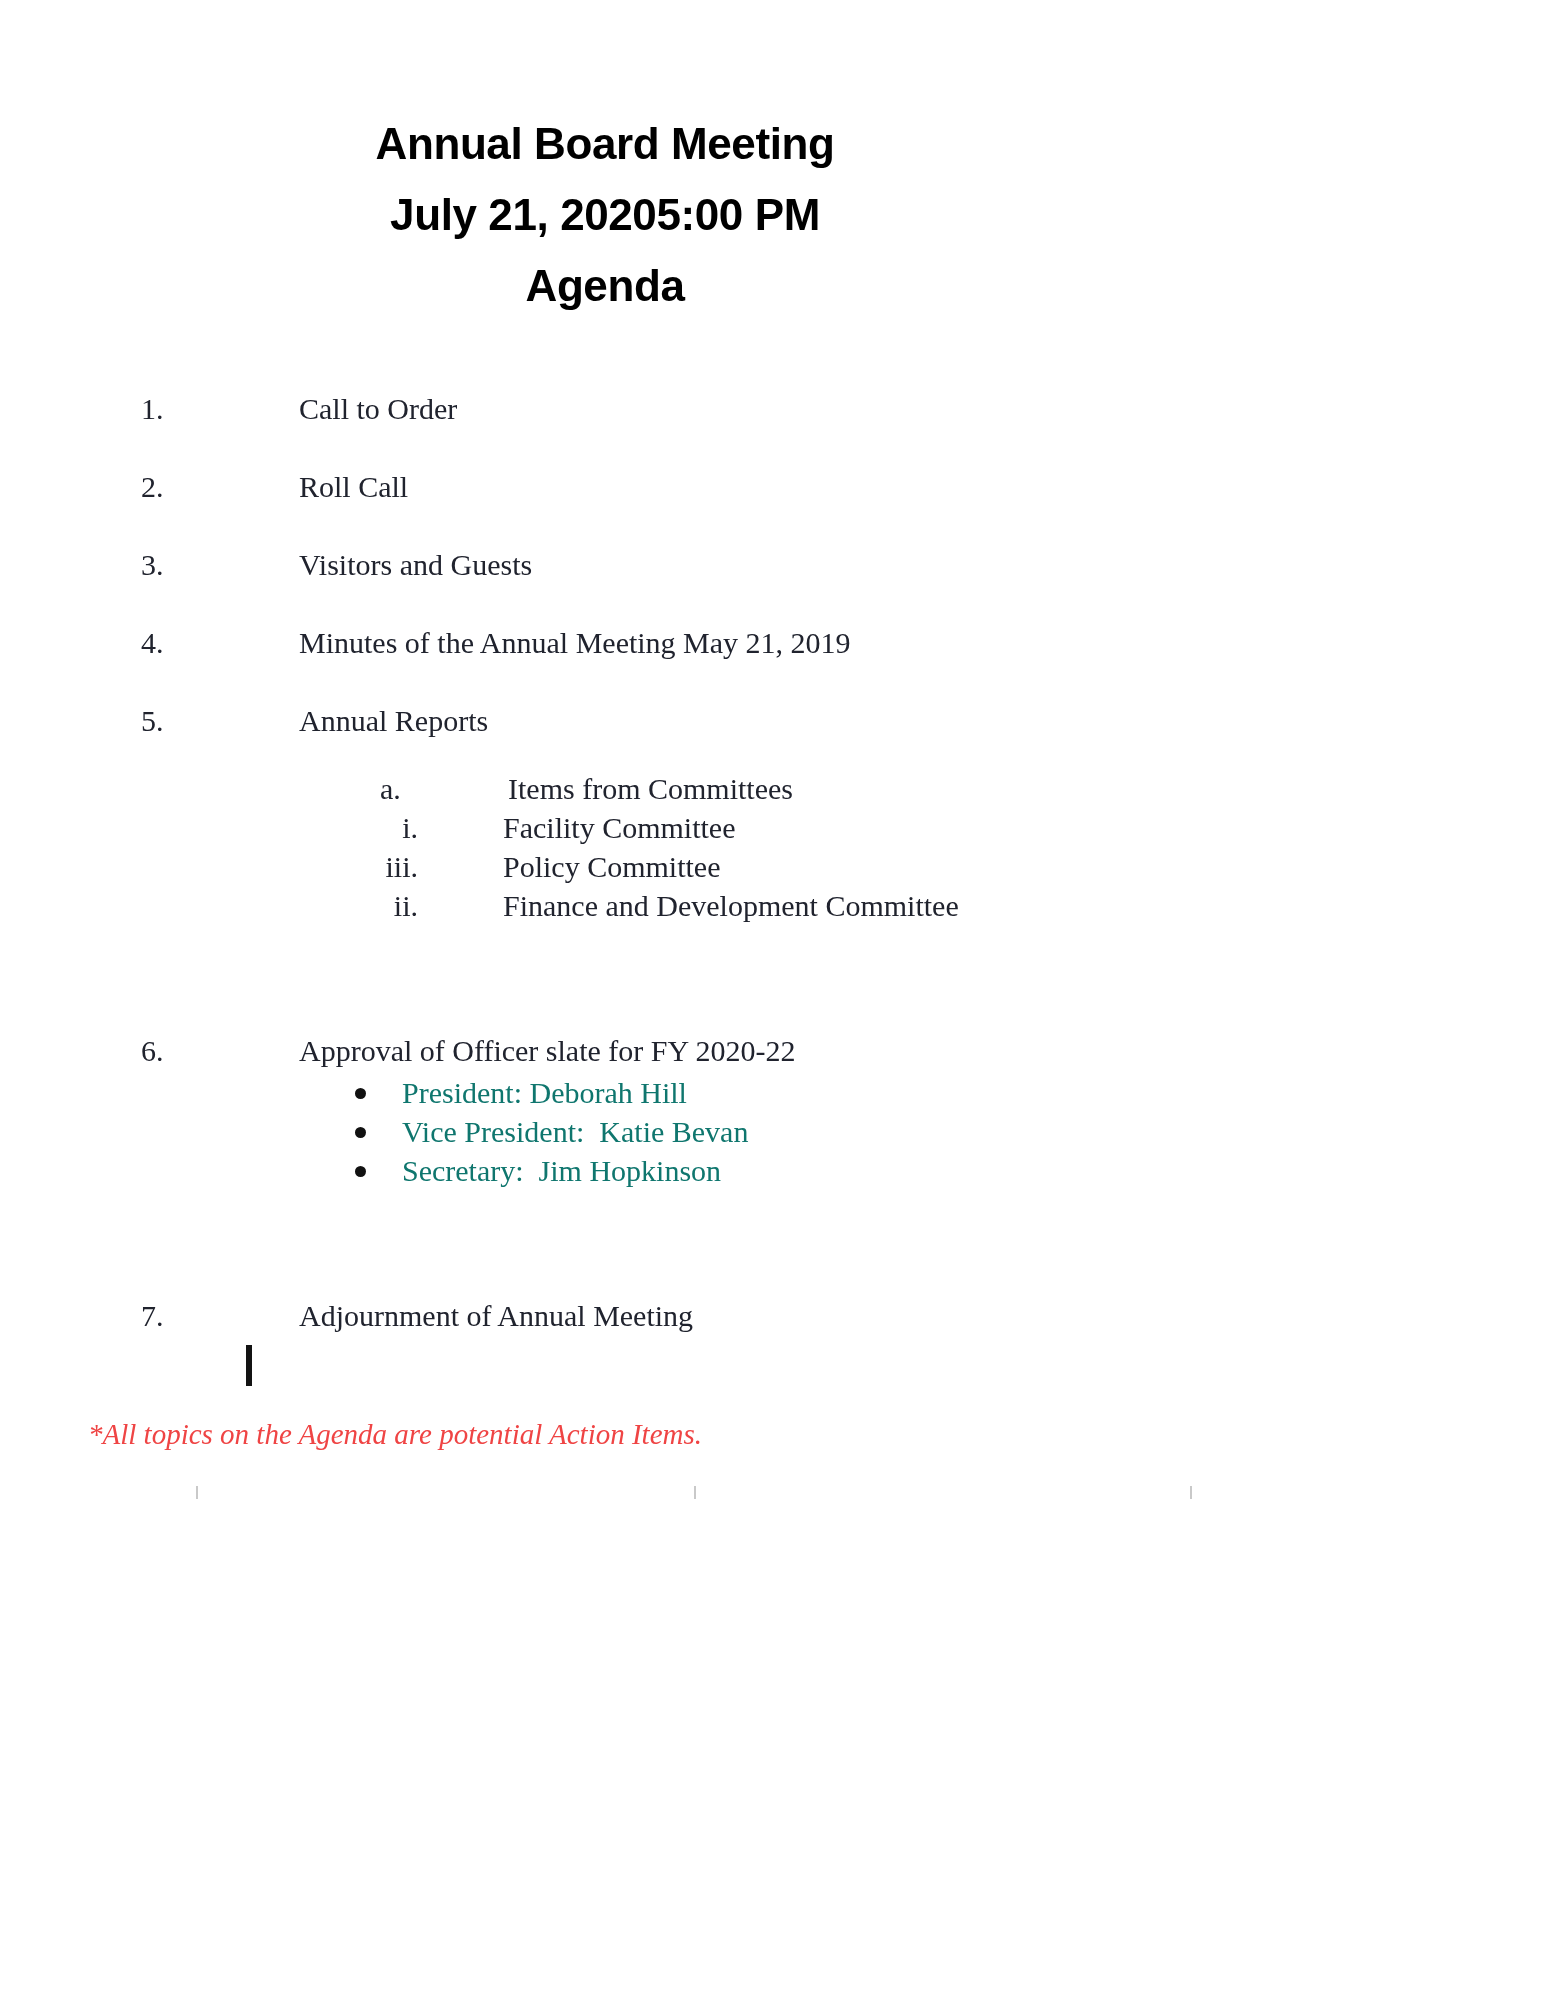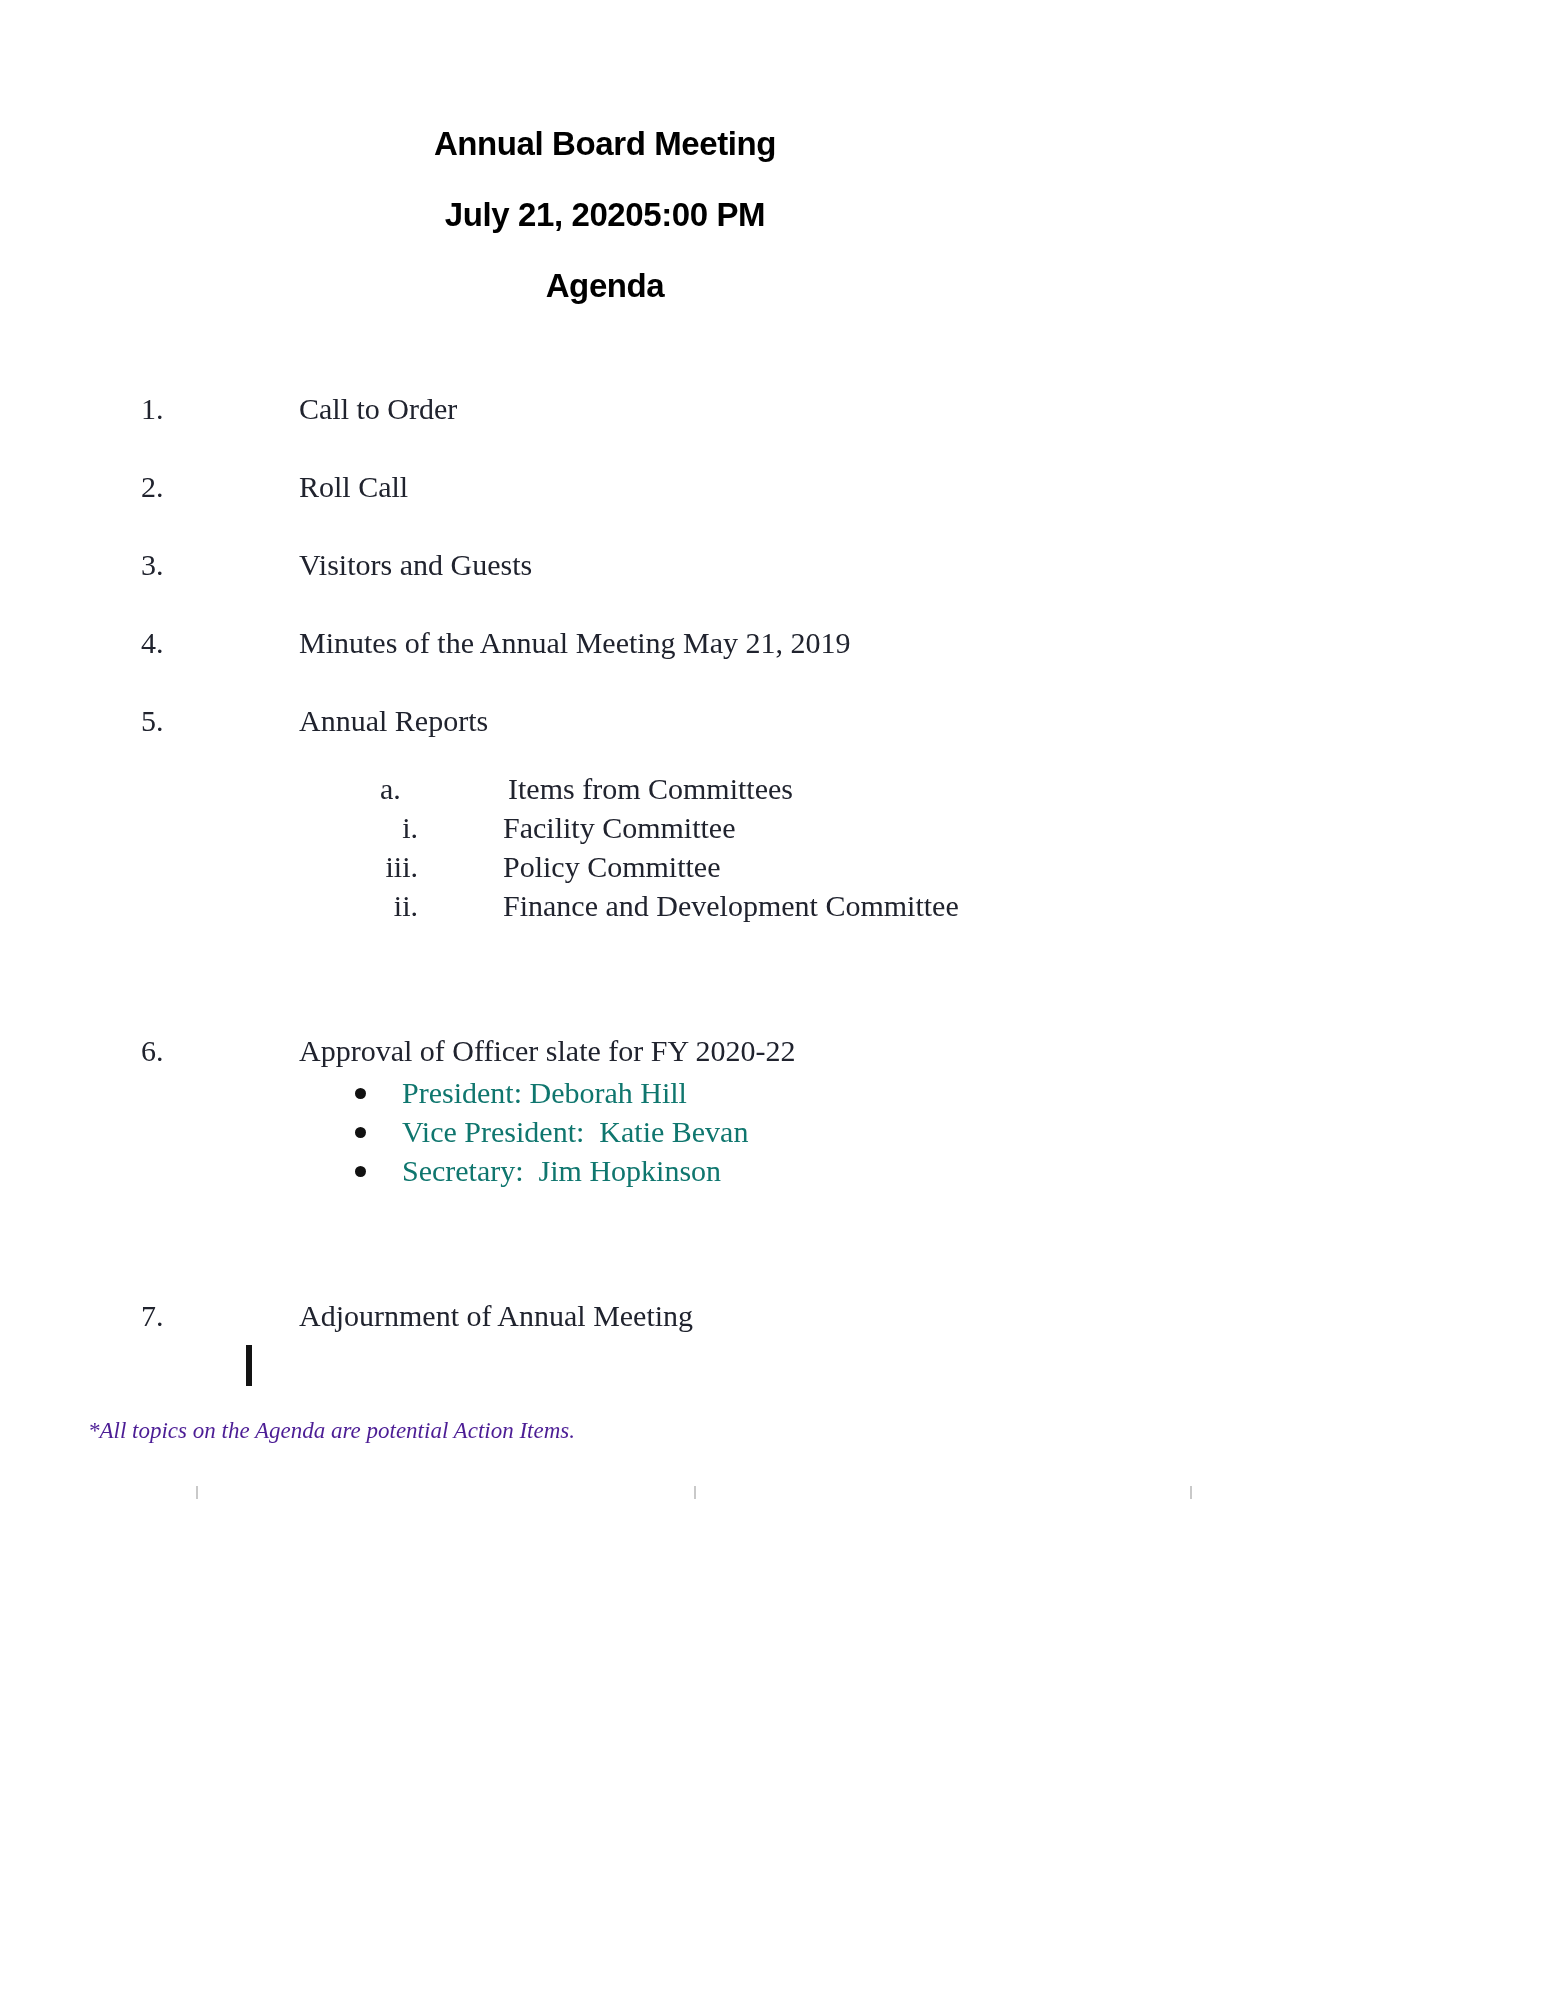--- a/index.html
+++ b/index.html
@@ -21,21 +21,21 @@
   .title-block {
     position: absolute;
     left: 0;
     top: 108px;
     width: 1210px;
     text-align: center;
   }
   .title-line {
     font-family: "Liberation Sans", "DejaVu Sans", sans-serif;
     font-weight: bold;
-    font-size: 33px;
+    font-size: 44px;
     line-height: 71px;
     letter-spacing: -0.4px;
     color: #000000;
     white-space: pre;
   }
 
   
   .outline {
     position: absolute;
     left: 0;
@@ -135,23 +135,23 @@
     width: 6px;
     height: 41px;
     background: #131313;
   }
 
   
   .footnote {
     position: absolute;
     left: 88px;
     top: 1418px;
-    font-size: 23px;
+    font-size: 29px;
     font-style: italic;
-    color: #4c1d95;
+    color: #ef4444;
     white-space: pre;
   }
 
   
   .tick {
     position: absolute;
     width: 2px;
     height: 13px;
     background: #c9c9c9;
     top: 1486px;

